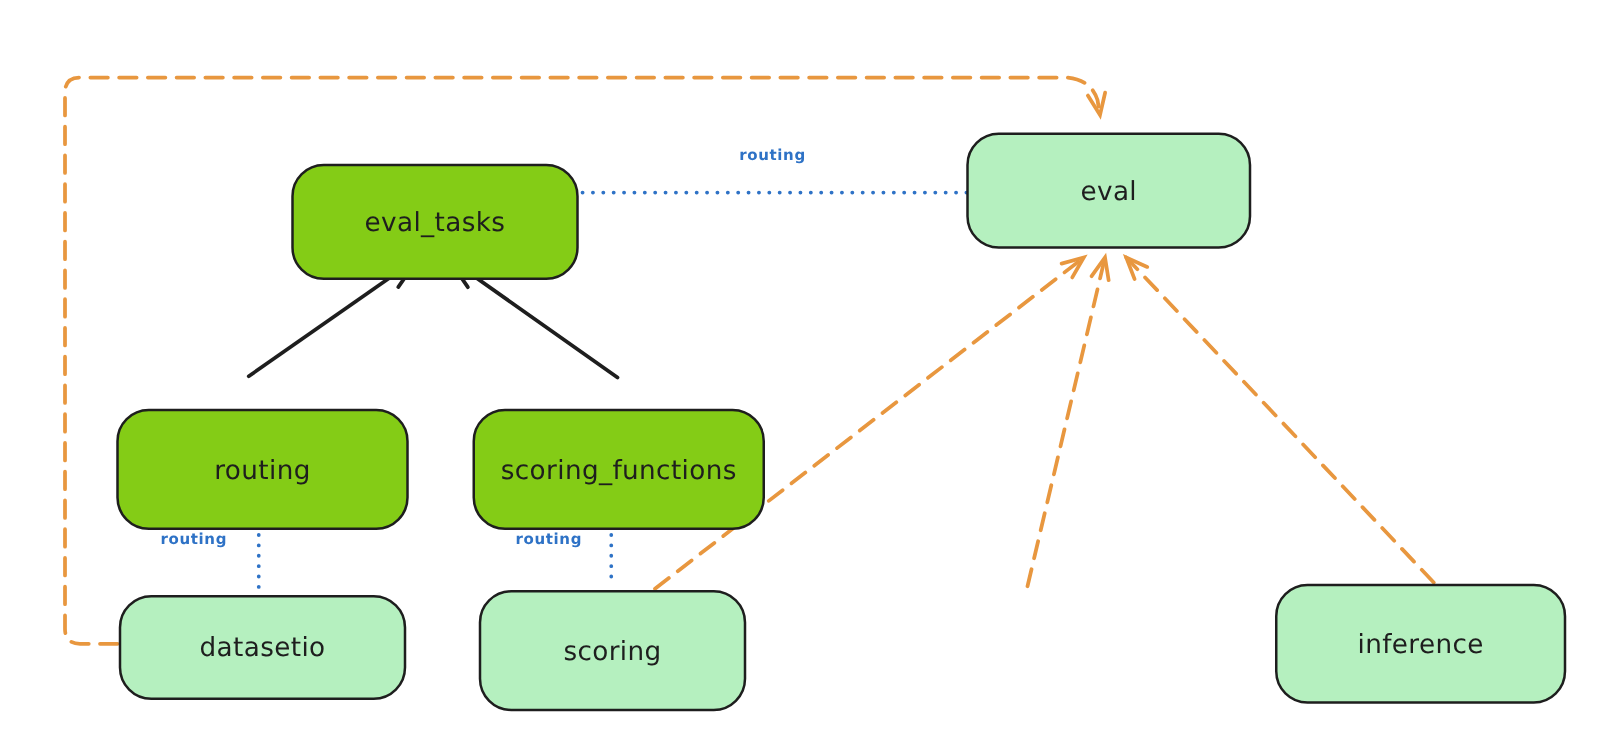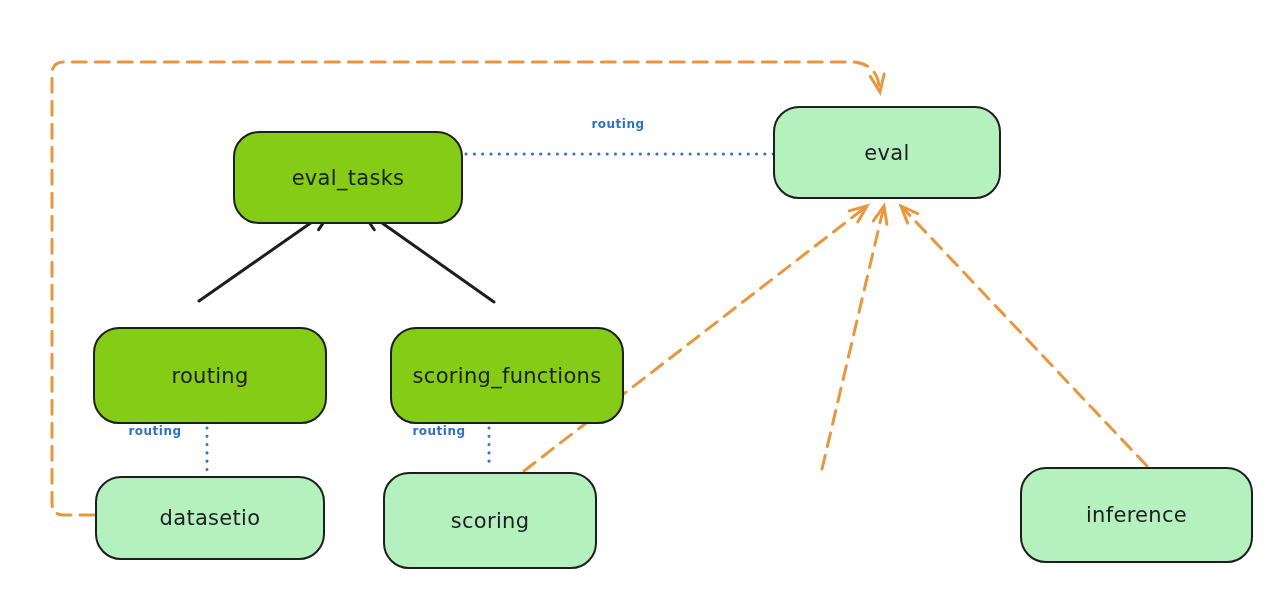--- a/index.html
+++ b/index.html
@@ -74,21 +74,21 @@
   </div>
 
   <div class="node green" style="left:773px; top:106px; width:228px; height:93px;">
     <span>eval</span>
   </div>
 
   <div class="node blue" style="left:93px; top:303px; width:234px; height:97px;">
     <span>routing</span>
   </div>
 
-  <div class="node blue" style="left:390px; top:303px; width:234px; height:97px;">
+  <div class="node blue" style="left:378px; top:303px; width:234px; height:97px;">
     <span>scoring_functions</span>
   </div>
 
   <div class="node green" style="left:95px; top:476px; width:230px; height:84px;">
     <span>datasetio</span>
   </div>
 
   <div class="node green" style="left:383px; top:472px; width:214px; height:97px;">
     <span>scoring</span>
   </div>

